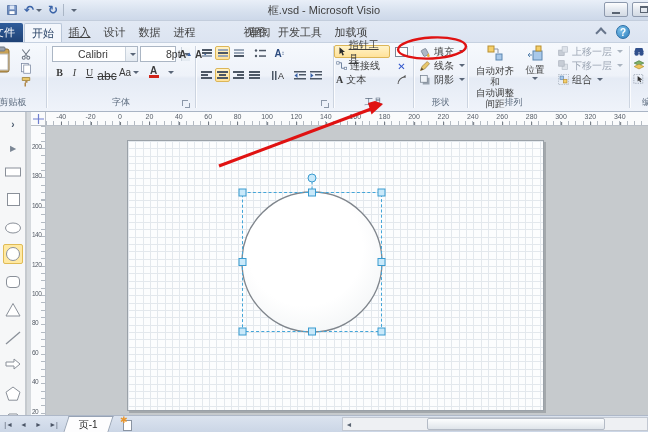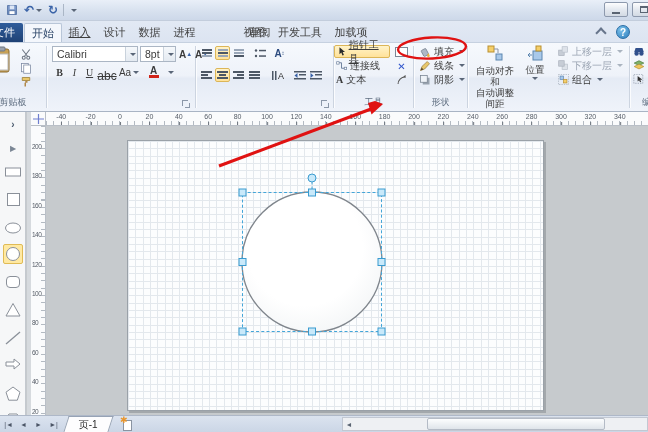--- a/index.html
+++ b/index.html
@@ -54,21 +54,21 @@
 .launcher::before { content:""; position:absolute; left:0; top:0; width:5px; height:5px;
   border-left:1px solid #8b97a8; border-top:1px solid #8b97a8; }
 .launcher::after { content:""; position:absolute; right:0; bottom:0; width:4px; height:4px;
   border-right:1px solid #8b97a8; border-bottom:1px solid #8b97a8; }
 .rbtn { position:absolute; display:flex; align-items:center; gap:3px; height:13px;
   font-size:10px; color:#3b3b3b; padding:0 2px; border-radius:2px; }
 .rbtn.sel, .micon.sel { background: linear-gradient(#fff3c9,#ffe29a); border:1px solid #dcb658;text-decoration:underline; }
 .rbtn.disabled { color:#9aa4b2; }
 .combo { position:absolute; height:16px; background:#fff; border:1px solid #abb6c4;
   display:flex; align-items:center; font-size:10.5px; }
-.combo .cval { flex:1; padding-left:4px; }
+.combo .cval { flex:1; padding-left:4px;margin-left:21px; }
 .combo .carr { width:12px; height:100%; border-left:1px solid #c9d2dc;
   display:flex; align-items:center; justify-content:center; background:linear-gradient(#f5f8fb,#e4eaf1); }
 .micon { position:absolute; width:15px; height:14px; display:flex; align-items:center;
   justify-content:center; border-radius:2px; font-size:10px; }
 .bars { display:inline-block; }
 .bars i { display:block; height:1.5px; background:#4d5866; margin:1.5px 0; }
 .bars i.lt { background:#9aa7b8; }
 
 
 #workspace { position:absolute; left:0; top:112px; width:648px; height:303px; }
@@ -144,20 +144,21 @@
         <span class="dd"></span>
       </span>
       <span class="qat-btn">
         <span class="redo-glyph">↻</span>
       </span>
       <span class="qat-sep"></span>
       <span class="qat-btn">
         <span class="dd"></span>
       </span>
     </div>
+    <div id="window-title">框.vsd - Microsoft Visio</div>
     <div class="win-btns">
       <span class="win-btn">
           <span class="glyph-min"></span>
         </span>
       <span class="win-btn">
           <span class="glyph-max"></span>
         </span>
     </div>
   </div>
 
@@ -243,20 +244,21 @@
         <span>Aa</span>
           <span class="dd"></span>
       </div>
       <div class="micon" style="left:98px;top:22px;font-weight:bold;flex-direction:column;line-height:9px">
         <span style="height:9px">A</span>
         <span style="width:10px;height:3px;background:#d02318;display:block"></span>
       </div>
       <div class="micon" style="left:114px;top:22px">
           <span class="dd"></span>
         </div>
+      <div class="grp-label">字体</div>
       <div class="launcher" style="right:4px"></div>
     </div>
 
     <div class="group" style="left:196px;width:137px">
       <div class="micon" style="left:3px;top:3px">
         <span class="bars">
             <i style="width:10px"></i>
             <i style="width:10px"></i>
             <i class="lt" style="width:10px"></i>
           </span>
@@ -441,20 +443,21 @@
       </div>
       <div class="rbtn" style="left:88px;top:30px">
         <svg width="11" height="11" viewBox="0 0 16 16">
           <rect x="0.5" y="0.5" width="15" height="15" fill="none" stroke="#9aa4b2" stroke-dasharray="2 1.5"></rect>
           <rect x="3" y="3" width="5" height="5" fill="#a9c9ea" stroke="#5d86b0"></rect>
           <rect x="8" y="8" width="5" height="5" fill="#f5cf6a" stroke="#b99030"></rect>
         </svg>
         <span>组合</span>
         <span class="dd"></span>
       </div>
+      <div class="grp-label" style="left:0;right:70px">排列</div>
     </div>
 
     <div class="group" style="left:631px;width:40px">
       <div class="rbtn" style="left:0;top:2px">
         <svg width="12" height="11" viewBox="0 0 16 16">
           <path d="M3 3h10l2 6H1z" fill="#31508c"></path>
           <circle cx="4.5" cy="11" r="3.2" fill="#31508c"></circle>
             <circle cx="11.5" cy="11" r="3.2" fill="#31508c"></circle>
         </svg>
 

